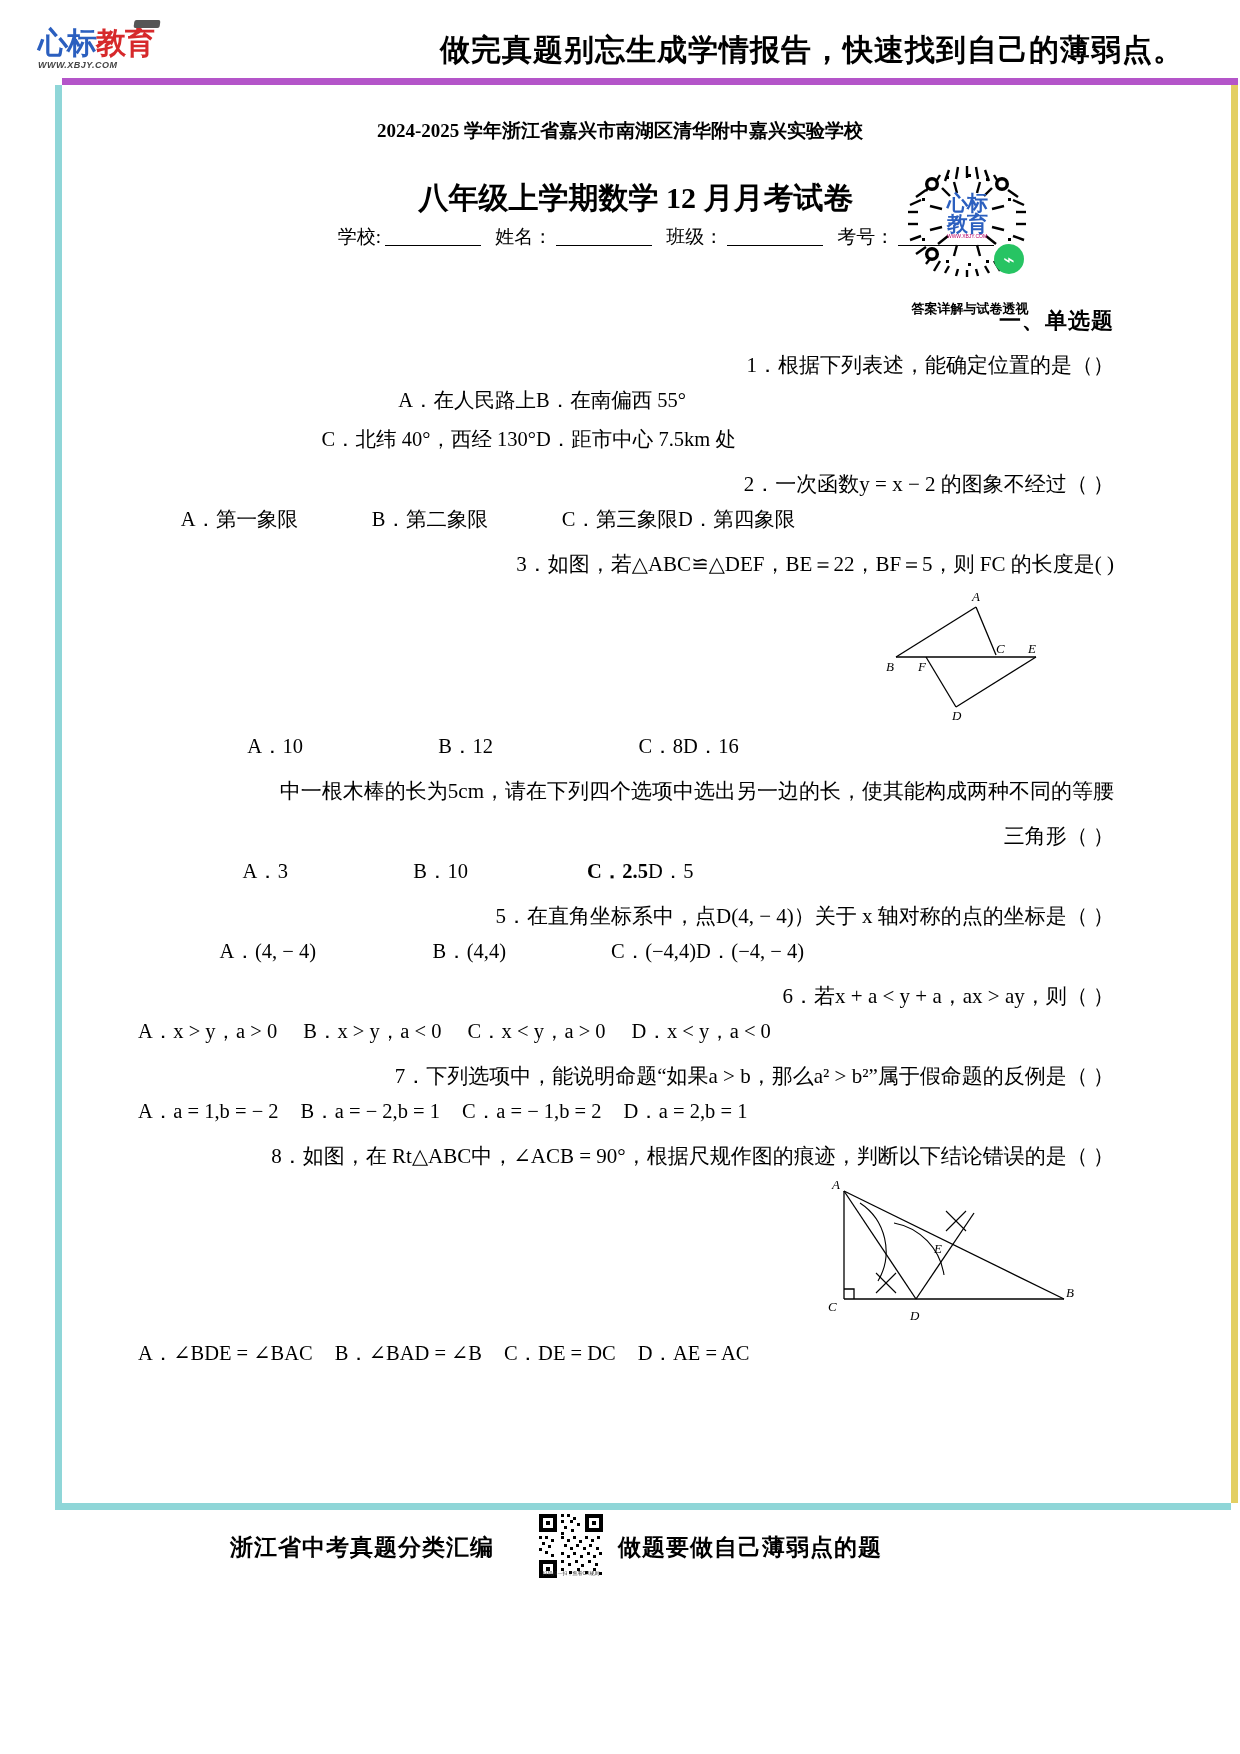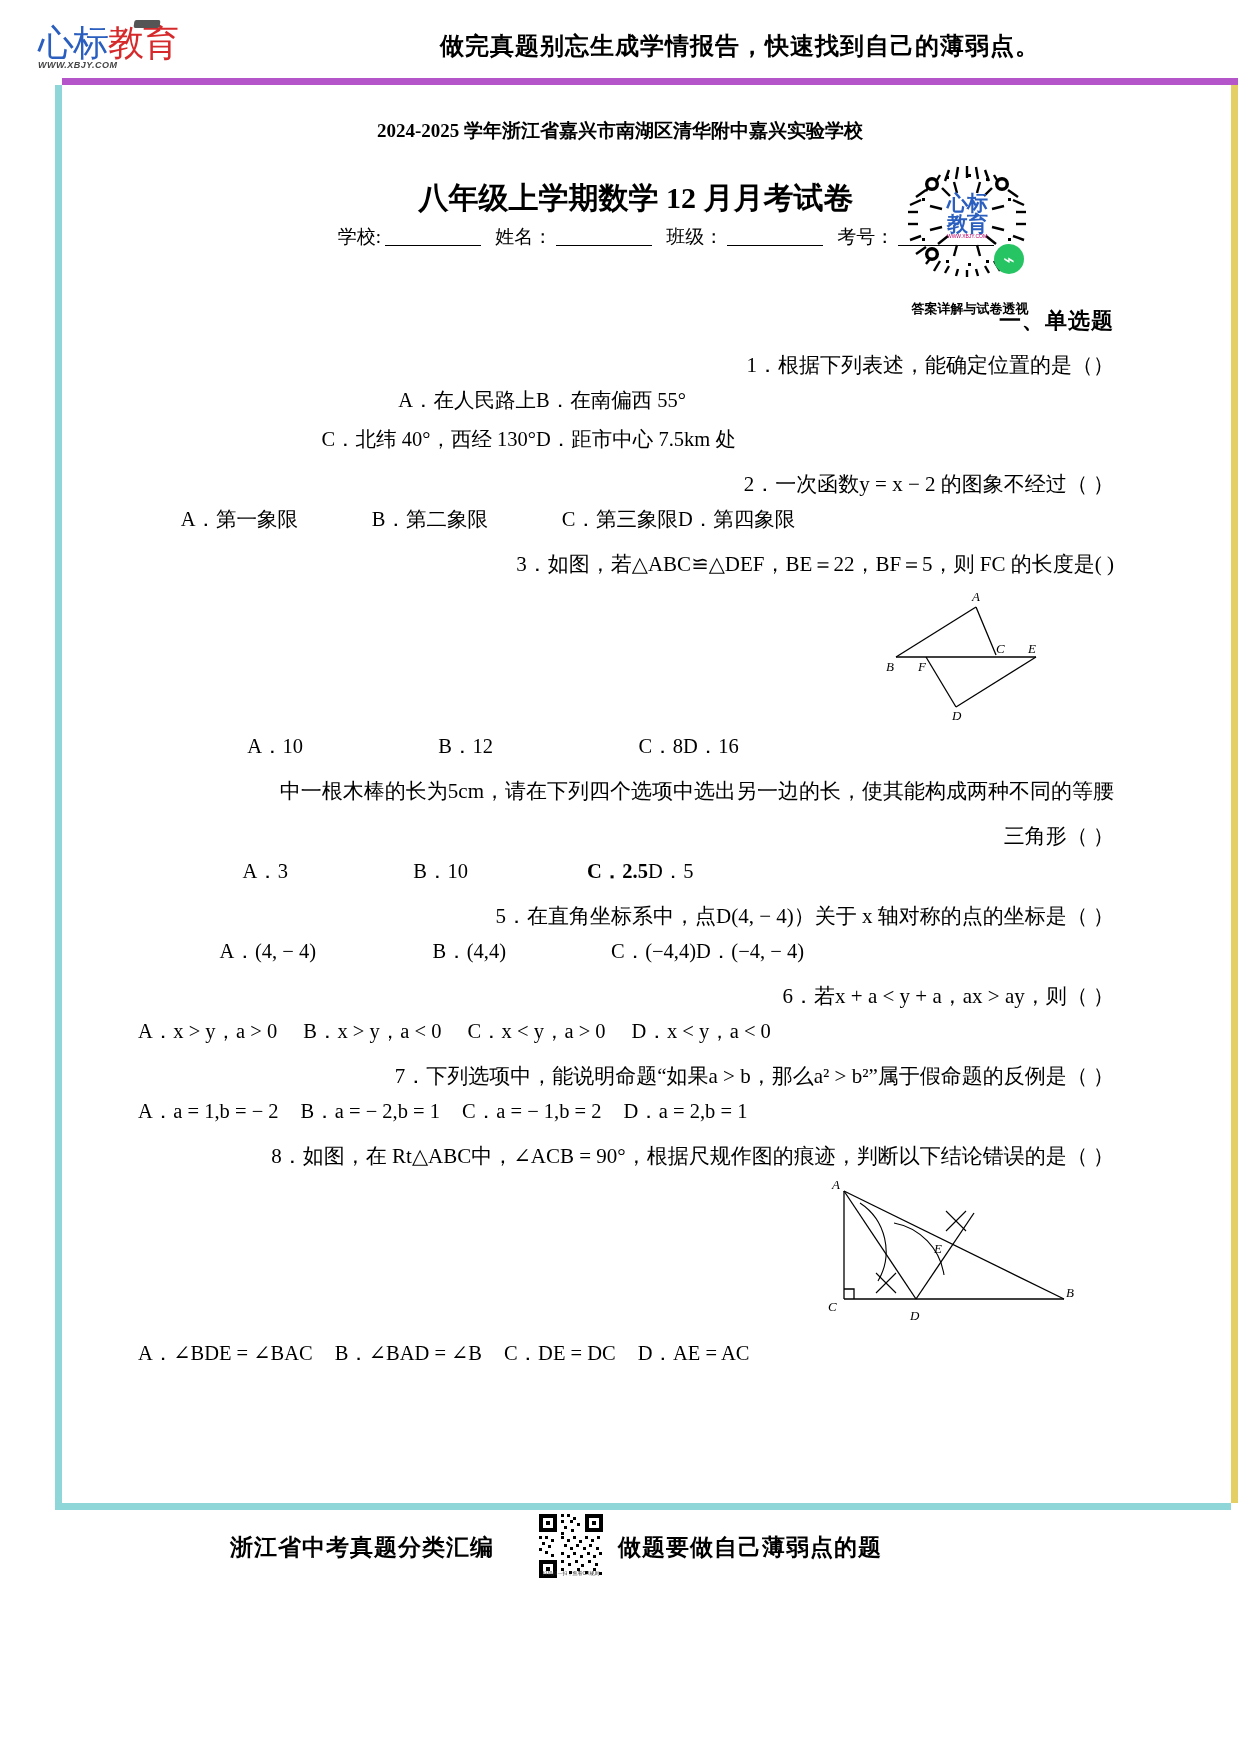--- a/index.html
+++ b/index.html
@@ -25,22 +25,22 @@
   }
   .logo {
     position: absolute;
     left: 38px;
     top: 22px;
     width: 170px;
     height: 50px;
   }
   .logo-text {
     font-family: "Liberation Sans", sans-serif;
-    font-weight: normal;
-    font-size: 36px;
+    font-weight: bold;
+    font-size: 30px;
     letter-spacing: -1px;
     line-height: 42px;
     white-space: nowrap;
   }
   .logo-c1 { color: #2b5fbf; }
   .logo-c3 { color: #d6292b; }
   .logo-url {
     font-family: "Liberation Sans", sans-serif;
     font-size: 9px;
     color: #444;
@@ -57,21 +57,21 @@
     height: 8px;
     background: #555;
     border-radius: 2px;
     transform: skewX(-8deg);
   }
   .tagline {
     position: absolute;
     left: 440px;
     top: 30px;
     font-family: Liberation Serif, serif;
-    font-size: 24px;
+    font-size: 30px;
     font-weight: bold;
     letter-spacing: 1px;
     white-space: nowrap;
   }
 
   
   .frame-top {
     position: absolute;
     left: 62px; top: 78px;
     width: 1176px; height: 7px;

